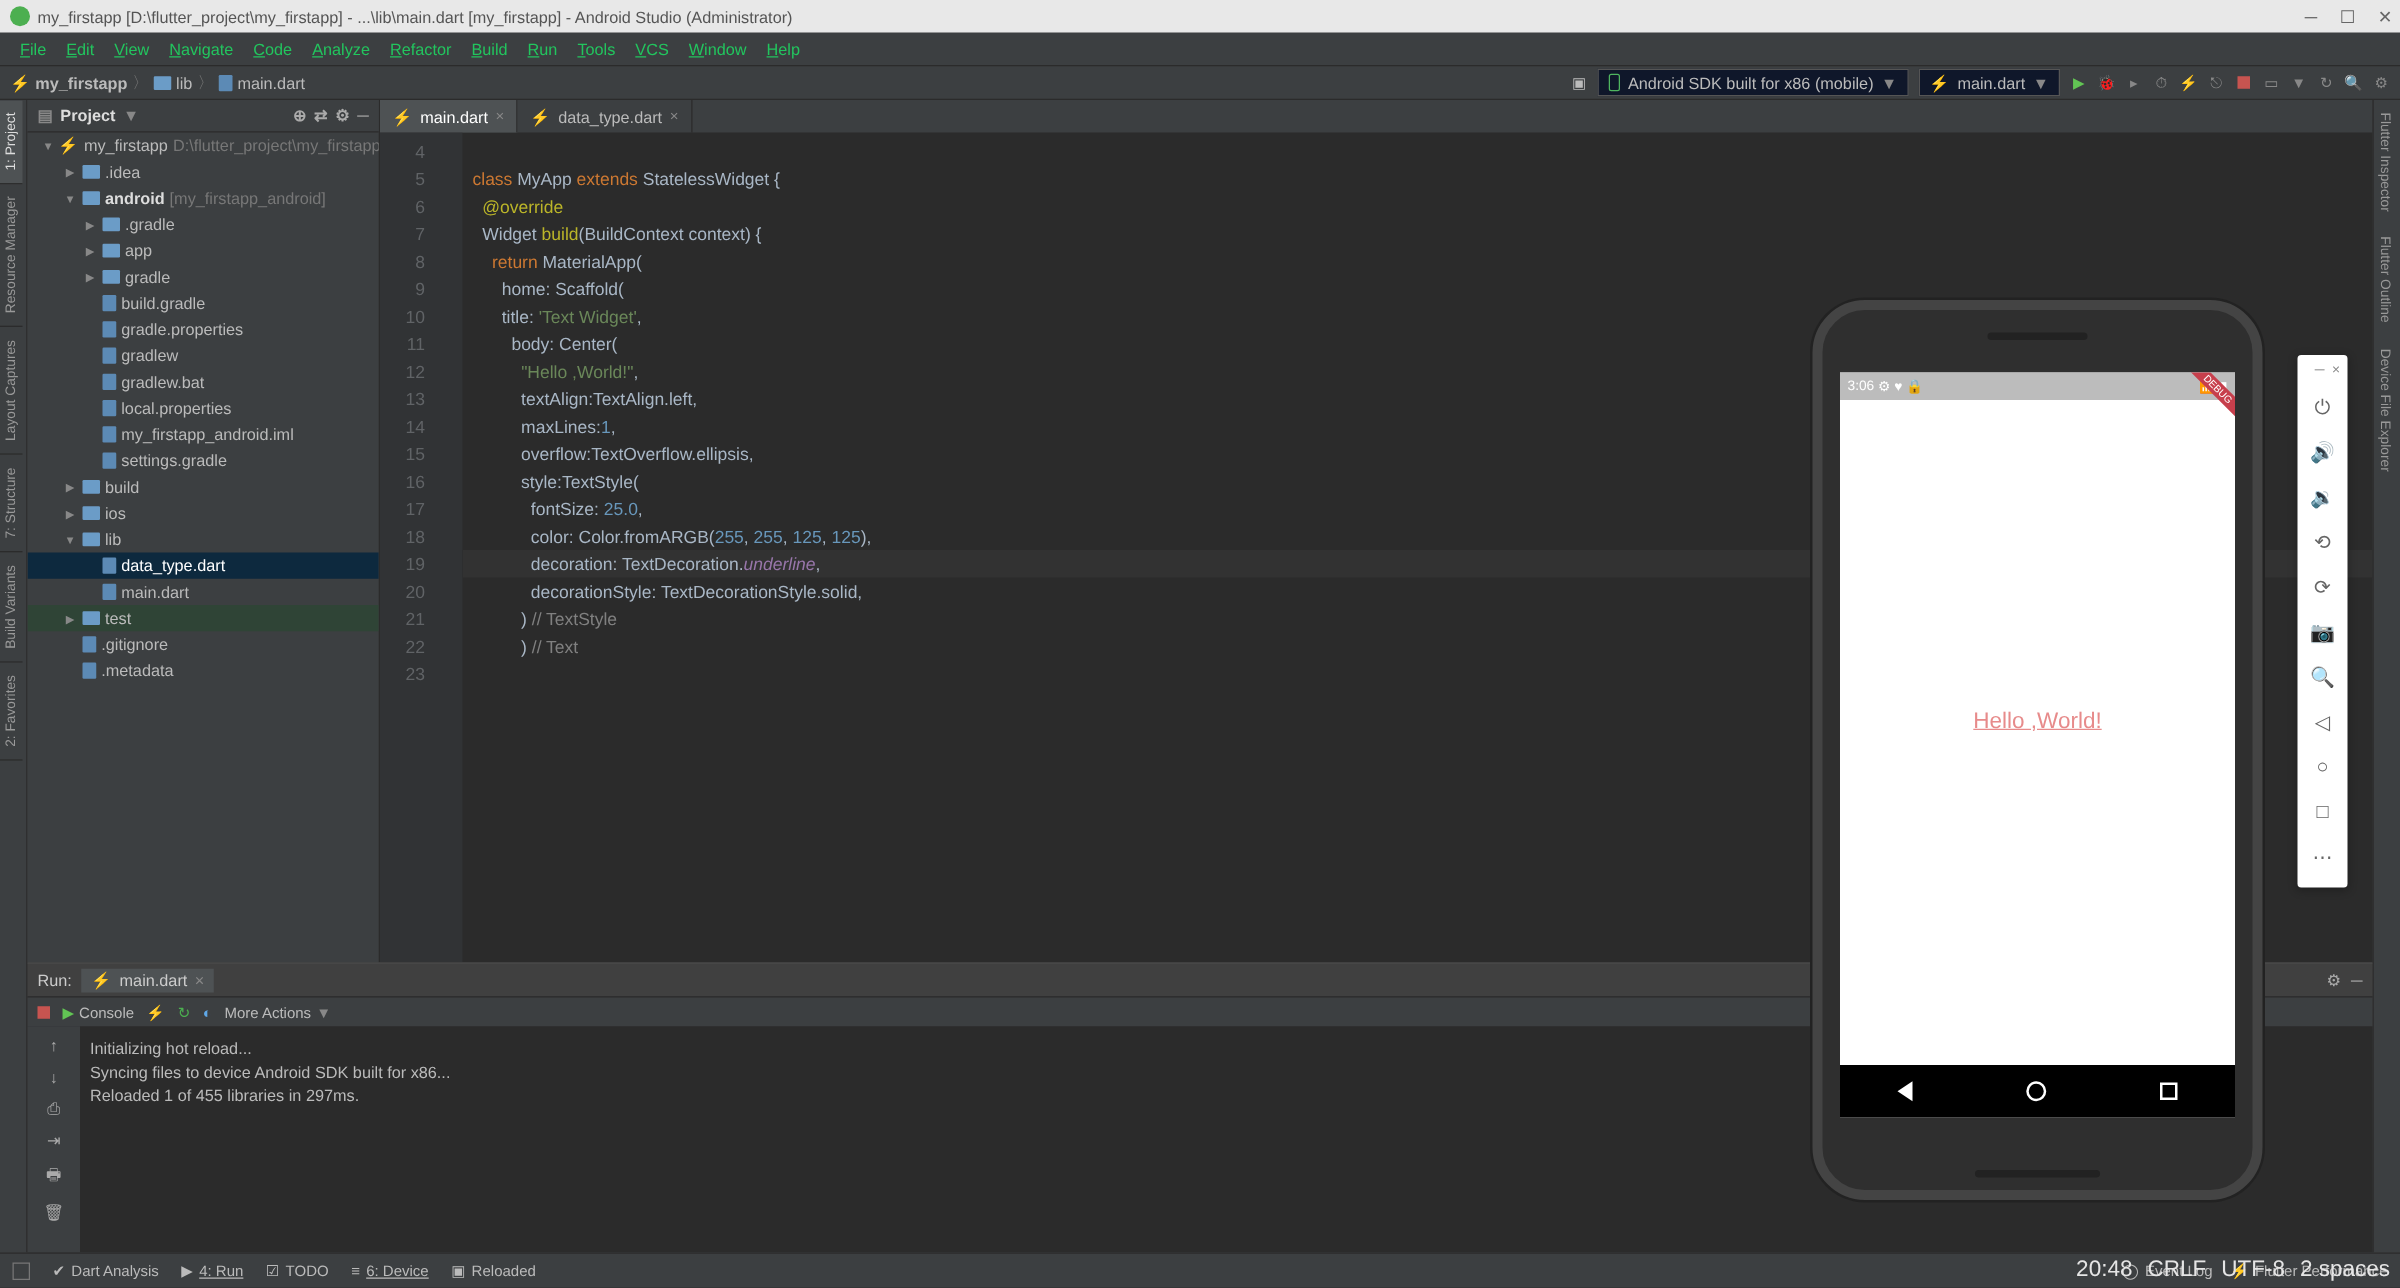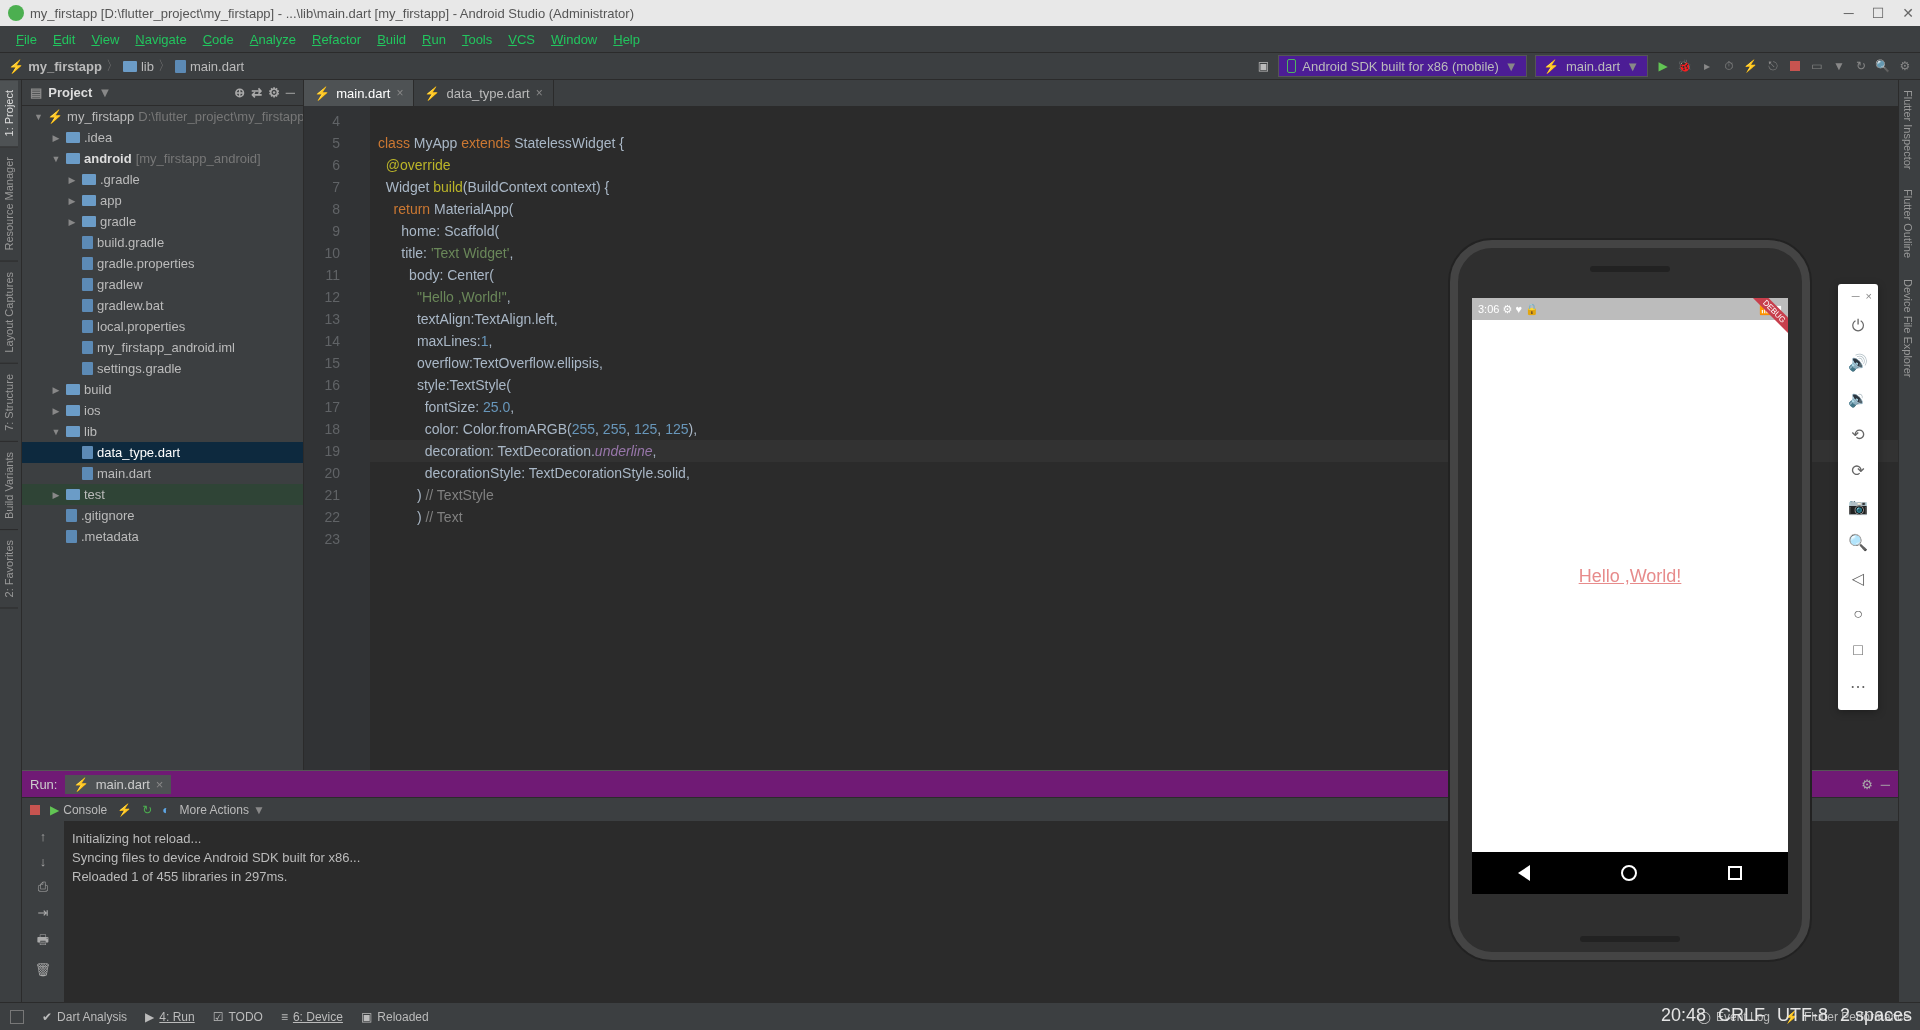--- a/index.html
+++ b/index.html
@@ -15,21 +15,21 @@
 .menubar { height:26px; background:#3c3f41; display:flex; align-items:center; padding:0 8px; color:#22c55e; }
 .menubar .mitem { padding:0 8px; cursor:default; }
 .menubar .mitem u { text-decoration:underline; }
 
 
 .navrow { height:28px; background:#3c3f41; border-top:1px solid #2b2b2b; border-bottom:1px solid #2b2b2b; display:flex; align-items:center; padding:0 8px; color:#bbb; }
 .navrow .crumb { display:flex; align-items:center; gap:4px; padding-right:8px; }
 .fld-icon { width:14px; height:11px; background:#6b9cc7; border-radius:1px; display:inline-block; }
 .file-icon { width:11px; height:13px; background:#5c8ab5; border-radius:1px; display:inline-block; }
 .navrow .right { margin-left:auto; display:flex; align-items:center; gap:8px; }
-.device-sel { background:#4c1d95; border:1px solid #555; height:22px; display:flex; align-items:center; padding:0 8px; gap:6px; border-radius:0; }
+.device-sel { background:#0f172a; border:1px solid #555; height:22px; display:flex; align-items:center; padding:0 8px; gap:6px; border-radius:0; }
 .phone-ico { width:9px; height:14px; border:1px solid #4fb55f; border-radius:2px; }
 .tiny-ico { width:14px; height:14px; font-size:12px; display:inline-flex; align-items:center; justify-content:center; }
 .run-btn { color:#62c554; }
 .stop-sq { width:10px; height:10px; background:#c75450; }
 .bolt { color:#f0a732; }
 
 
 .ledge { position:absolute; left:0; top:80px; width:22px; bottom:28px; background:#3c3f41; border-right:1px solid #2b2b2b; }
 .ledge .vtab { writing-mode:vertical-lr; transform:rotate(180deg); font-size:11px; color:#999; padding:10px 3px; border-top:1px solid #2b2b2b; }
 .ledge .vtab.active { background:#4e5254; color:#ddd; }
@@ -61,21 +61,21 @@
 .code { flex:1; display:flex; font-family:Consolas,Menlo,monospace; font-size:14px; overflow:hidden; }
 .gutter { width:48px; background:#313335; color:#606366; text-align:right; padding:4px 12px 4px 4px; line-height:22px; }
 .gut2 { width:18px; background:#313335; }
 .codearea { flex:1; padding:4px 0; line-height:22px; color:#a9b7c6; overflow:hidden; }
 .codearea .ln { height:22px; white-space:pre; padding-left:8px; }
 .codearea .ln.cur { background:#323232; }
 .kw{color:#cc7832} .str{color:#6a8759} .num{color:#6897bb} .cmt{color:#808080} .meta{color:#bbb529} .ov{color:#9876aa;font-style:italic}
 
 
 .runpanel { position:absolute; left:22px; right:22px; bottom:28px; height:232px; background:#2b2b2b; border-top:1px solid #555; display:flex; flex-direction:column; }
-.runhead { height:26px; background:#701a75; display:flex; align-items:center; padding:0 8px; gap:8px; color:#ccc; }
+.runhead { height:26px; background:#404040; display:flex; align-items:center; padding:0 8px; gap:8px; color:#ccc; }
 .runhead .rtab { background:#4e5254; padding:2px 8px; display:flex; gap:6px; align-items:center; }
 .runhead .rtab .x{color:#888}
 .runhead .rr{margin-left:auto; display:flex; gap:8px}
 .consrow { height:24px; background:#3c3f41; display:flex; align-items:center; padding:0 8px; gap:10px; color:#bbb; font-size:12px; border-top:1px solid #2b2b2b; }
 .consbody { flex:1; display:flex; }
 .consleft { width:42px; background:#3c3f41; display:flex; flex-direction:column; gap:10px; align-items:center; padding-top:8px; color:#aaa; }
 .constext { flex:1; padding:8px; font-family:Consolas,Menlo,monospace; font-size:13px; color:#bbb; line-height:19px; }
 
 
 .tooltabs { position:absolute; left:0; right:0; bottom:0; height:28px; background:#3c3f41; border-top:1px solid #2b2b2b; display:flex; align-items:center; padding:0 10px; gap:18px; color:#bbb; font-size:12px; }

